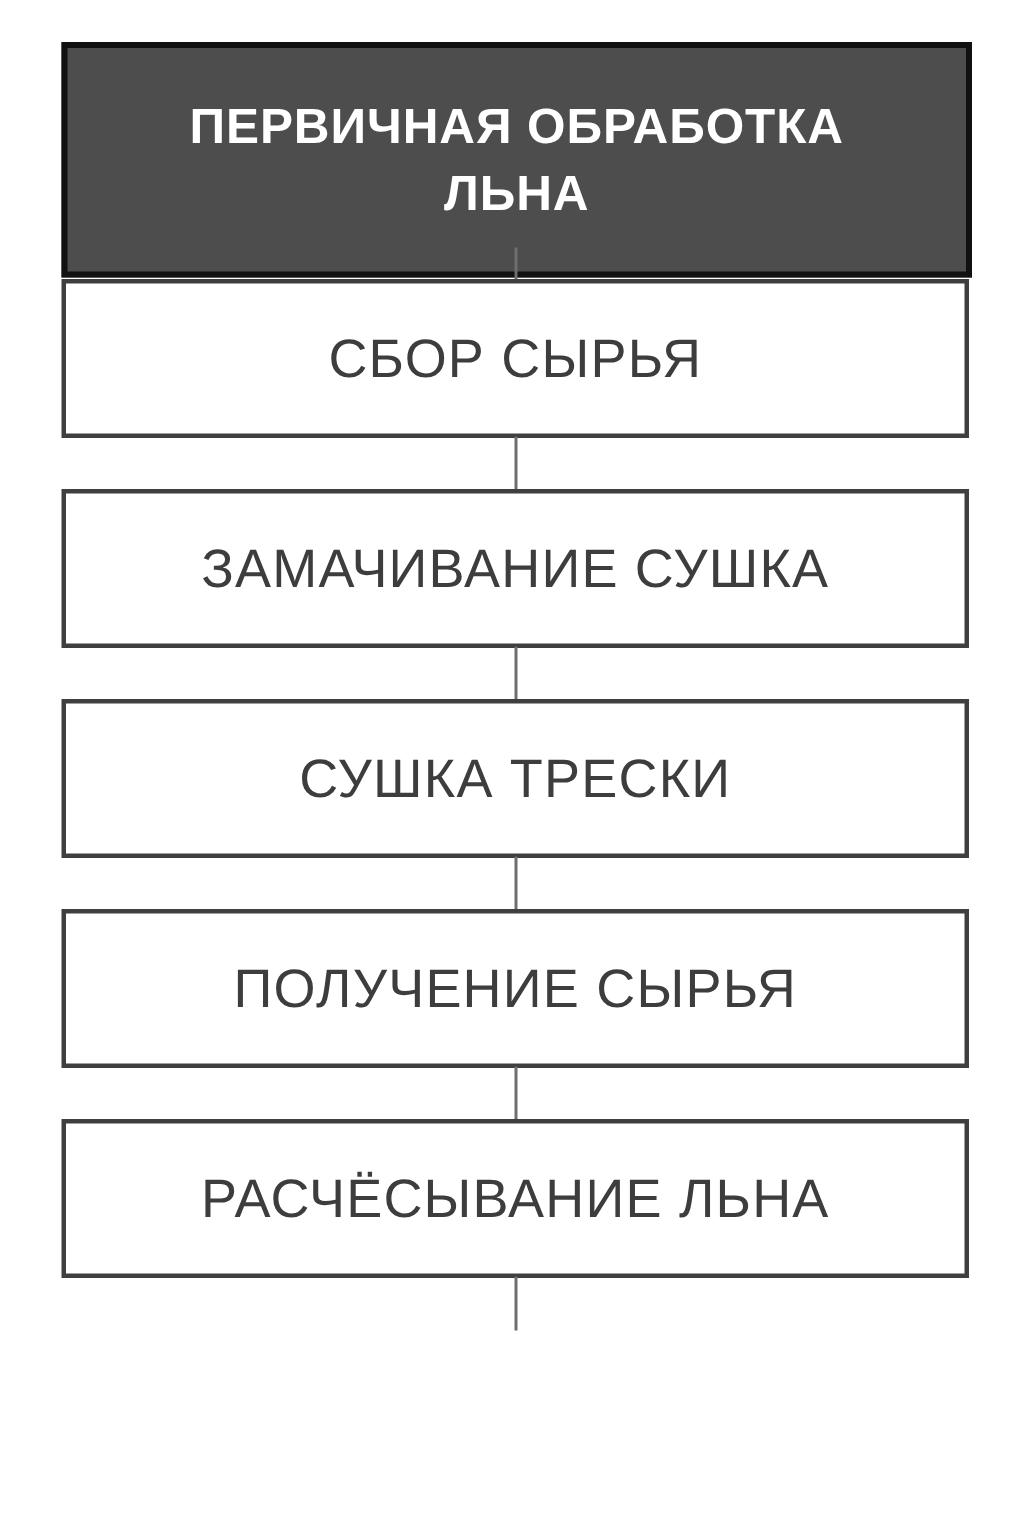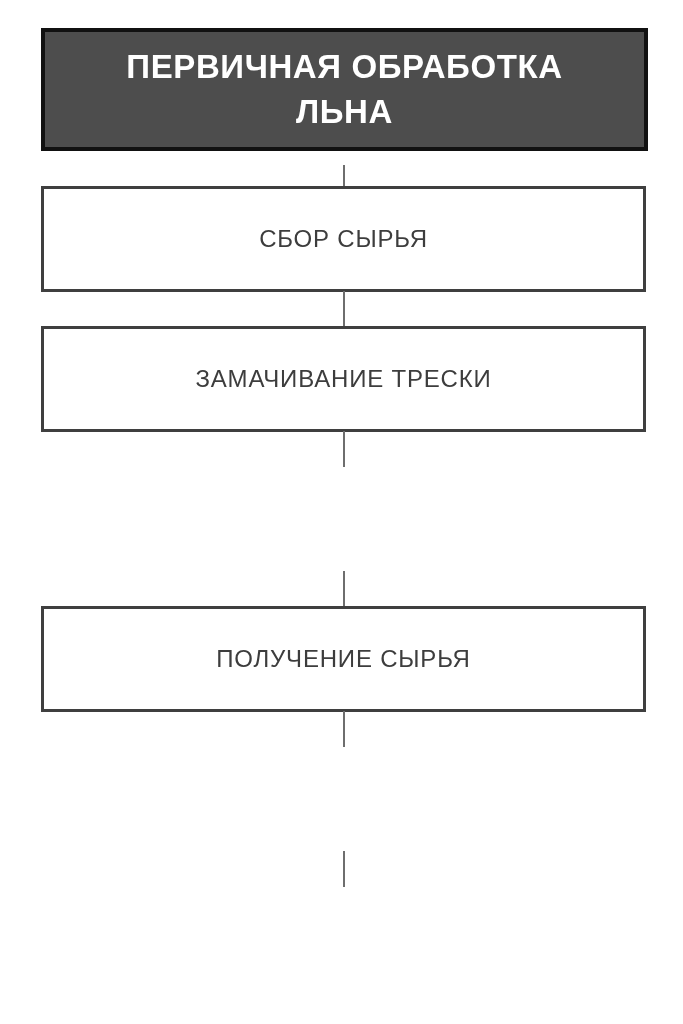--- a/index.html
+++ b/index.html
@@ -21,21 +21,21 @@
     height: 1024px;
     box-sizing: border-box;
   }
 
   
   .node-header {
     position: absolute;
     left: 41px;
     top: 28px;
     width: 607px;
-    height: 123px;
+    height: 157px;
     box-sizing: border-box;
     background: #4d4d4d;
     border: 4px solid #111111;
     display: flex;
     align-items: center;
     justify-content: center;
     text-align: center;
   }
   .node-header .node-label {
     color: #ffffff;
@@ -56,21 +56,21 @@
     box-sizing: border-box;
     background: #ffffff;
     border: 3px solid #3f3f3f;
     display: flex;
     align-items: center;
     justify-content: center;
     text-align: center;
   }
   .node .node-label {
     color: #3d3d3d;
-    font-size: 24px;
+    font-size: 36px;
     font-weight: normal;
     letter-spacing: 0.8px;
     line-height: 1.2;
     padding: 0 12px;
   }
 
   .node-1 { top: 186px; }
   .node-2 { top: 326px; }
   .node-3 { top: 466px; }
   .node-4 { top: 606px; }
@@ -103,31 +103,37 @@
 
   <div class="connector connector-0"></div>
 
   <div class="node node-1">
     <span class="node-label">СБОР СЫРЬЯ</span>
   </div>
 
   <div class="connector connector-1"></div>
 
   <div class="node node-2">
-    <span class="node-label">ЗАМАЧИВАНИЕ ТРЕСКИ</span>
+    <span class="node-label">ЗАМАЧИВАНИЕ СУШКА</span>
   </div>
 
   <div class="connector connector-2"></div>
 
+  <div class="node node-3">
+    <span class="node-label">СУШКА ТРЕСКИ</span>
+  </div>
 
   <div class="connector connector-3"></div>
 
   <div class="node node-4">
     <span class="node-label">ПОЛУЧЕНИЕ СЫРЬЯ</span>
   </div>
 
   <div class="connector connector-4"></div>
 
+  <div class="node node-5">
+    <span class="node-label">РАСЧЁСЫВАНИЕ ЛЬНА</span>
+  </div>
 
   <div class="connector connector-5"></div>
 
 
 </div>
 
 </body></html>

